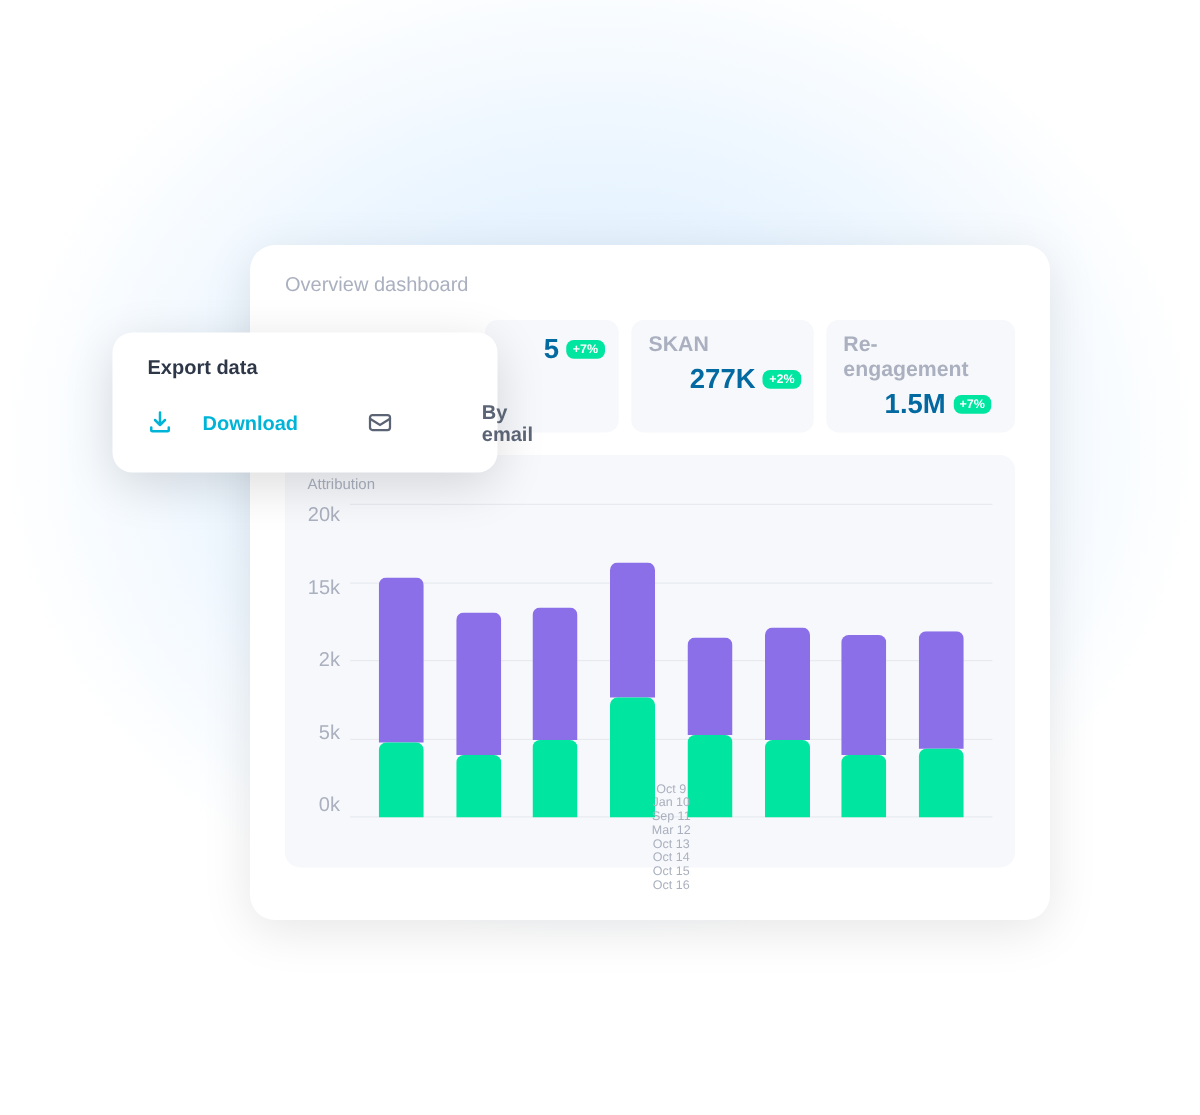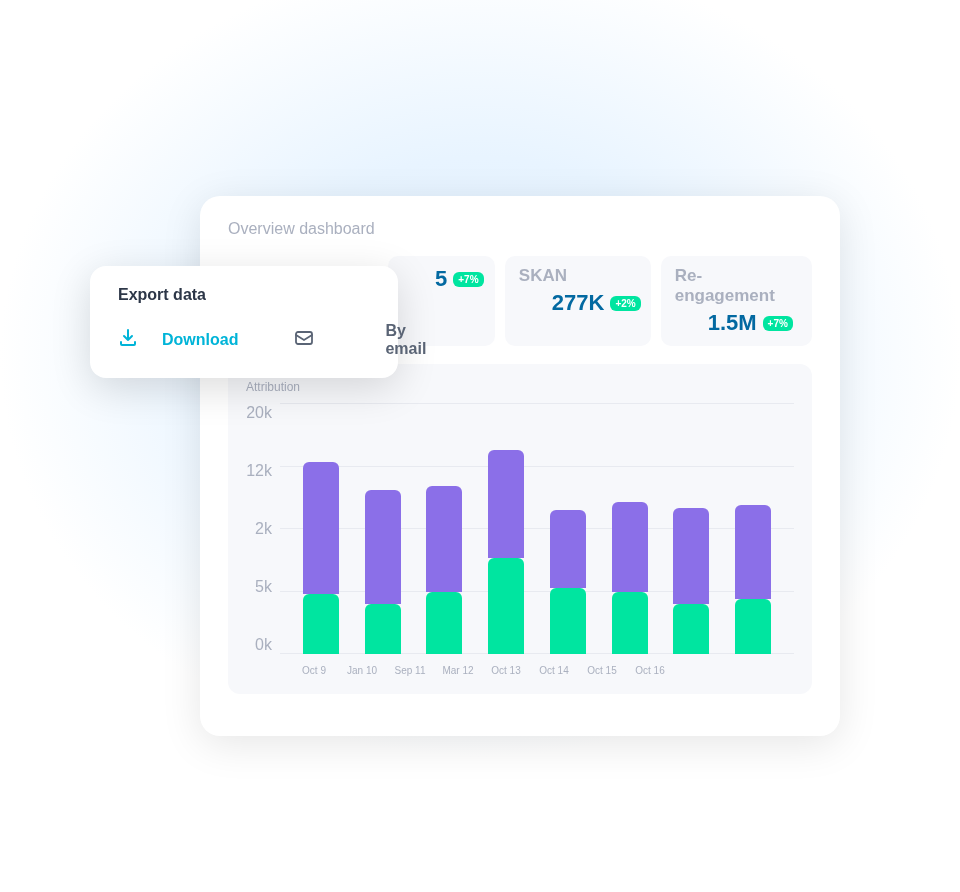--- a/index.html
+++ b/index.html
@@ -188,22 +188,23 @@
     }
 
     .x-labels {
       position: absolute;
       left: 34px;
       right: 0;
       bottom: 0;
       height: 28px;
       display: flex;
       align-items: center;
-      justify-content: flex-start;
+      justify-content: center;
       padding: 0 10px;
+      flex-direction: column;
     }
 
     .x-label {
       font-size: 10px;
       color: #aab0bf;
       text-align: center;
       flex: 1;
       max-width: 48px;
     }
 
@@ -308,21 +309,21 @@
     </div>
 
     <div class="chart-area">
       <div class="chart-title">Attribution</div>
       <div class="chart-container">
 
         <div class="y-axis" id="y-axis">
             <div class="y-label">0k</div>
             <div class="y-label">5k</div>
             <div class="y-label">2k</div>
-            <div class="y-label">12k</div>
+            <div class="y-label">15k</div>
             <div class="y-label">20k</div>
           </div>
 
         <div class="chart-inner">
 
           <div class="grid-lines" id="grid-lines">
               <div class="grid-line" style="bottom: 0%;"></div>
               <div class="grid-line" style="bottom: 25%;"></div>
               <div class="grid-line" style="bottom: 50%;"></div>
               <div class="grid-line" style="bottom: 75%;"></div>

